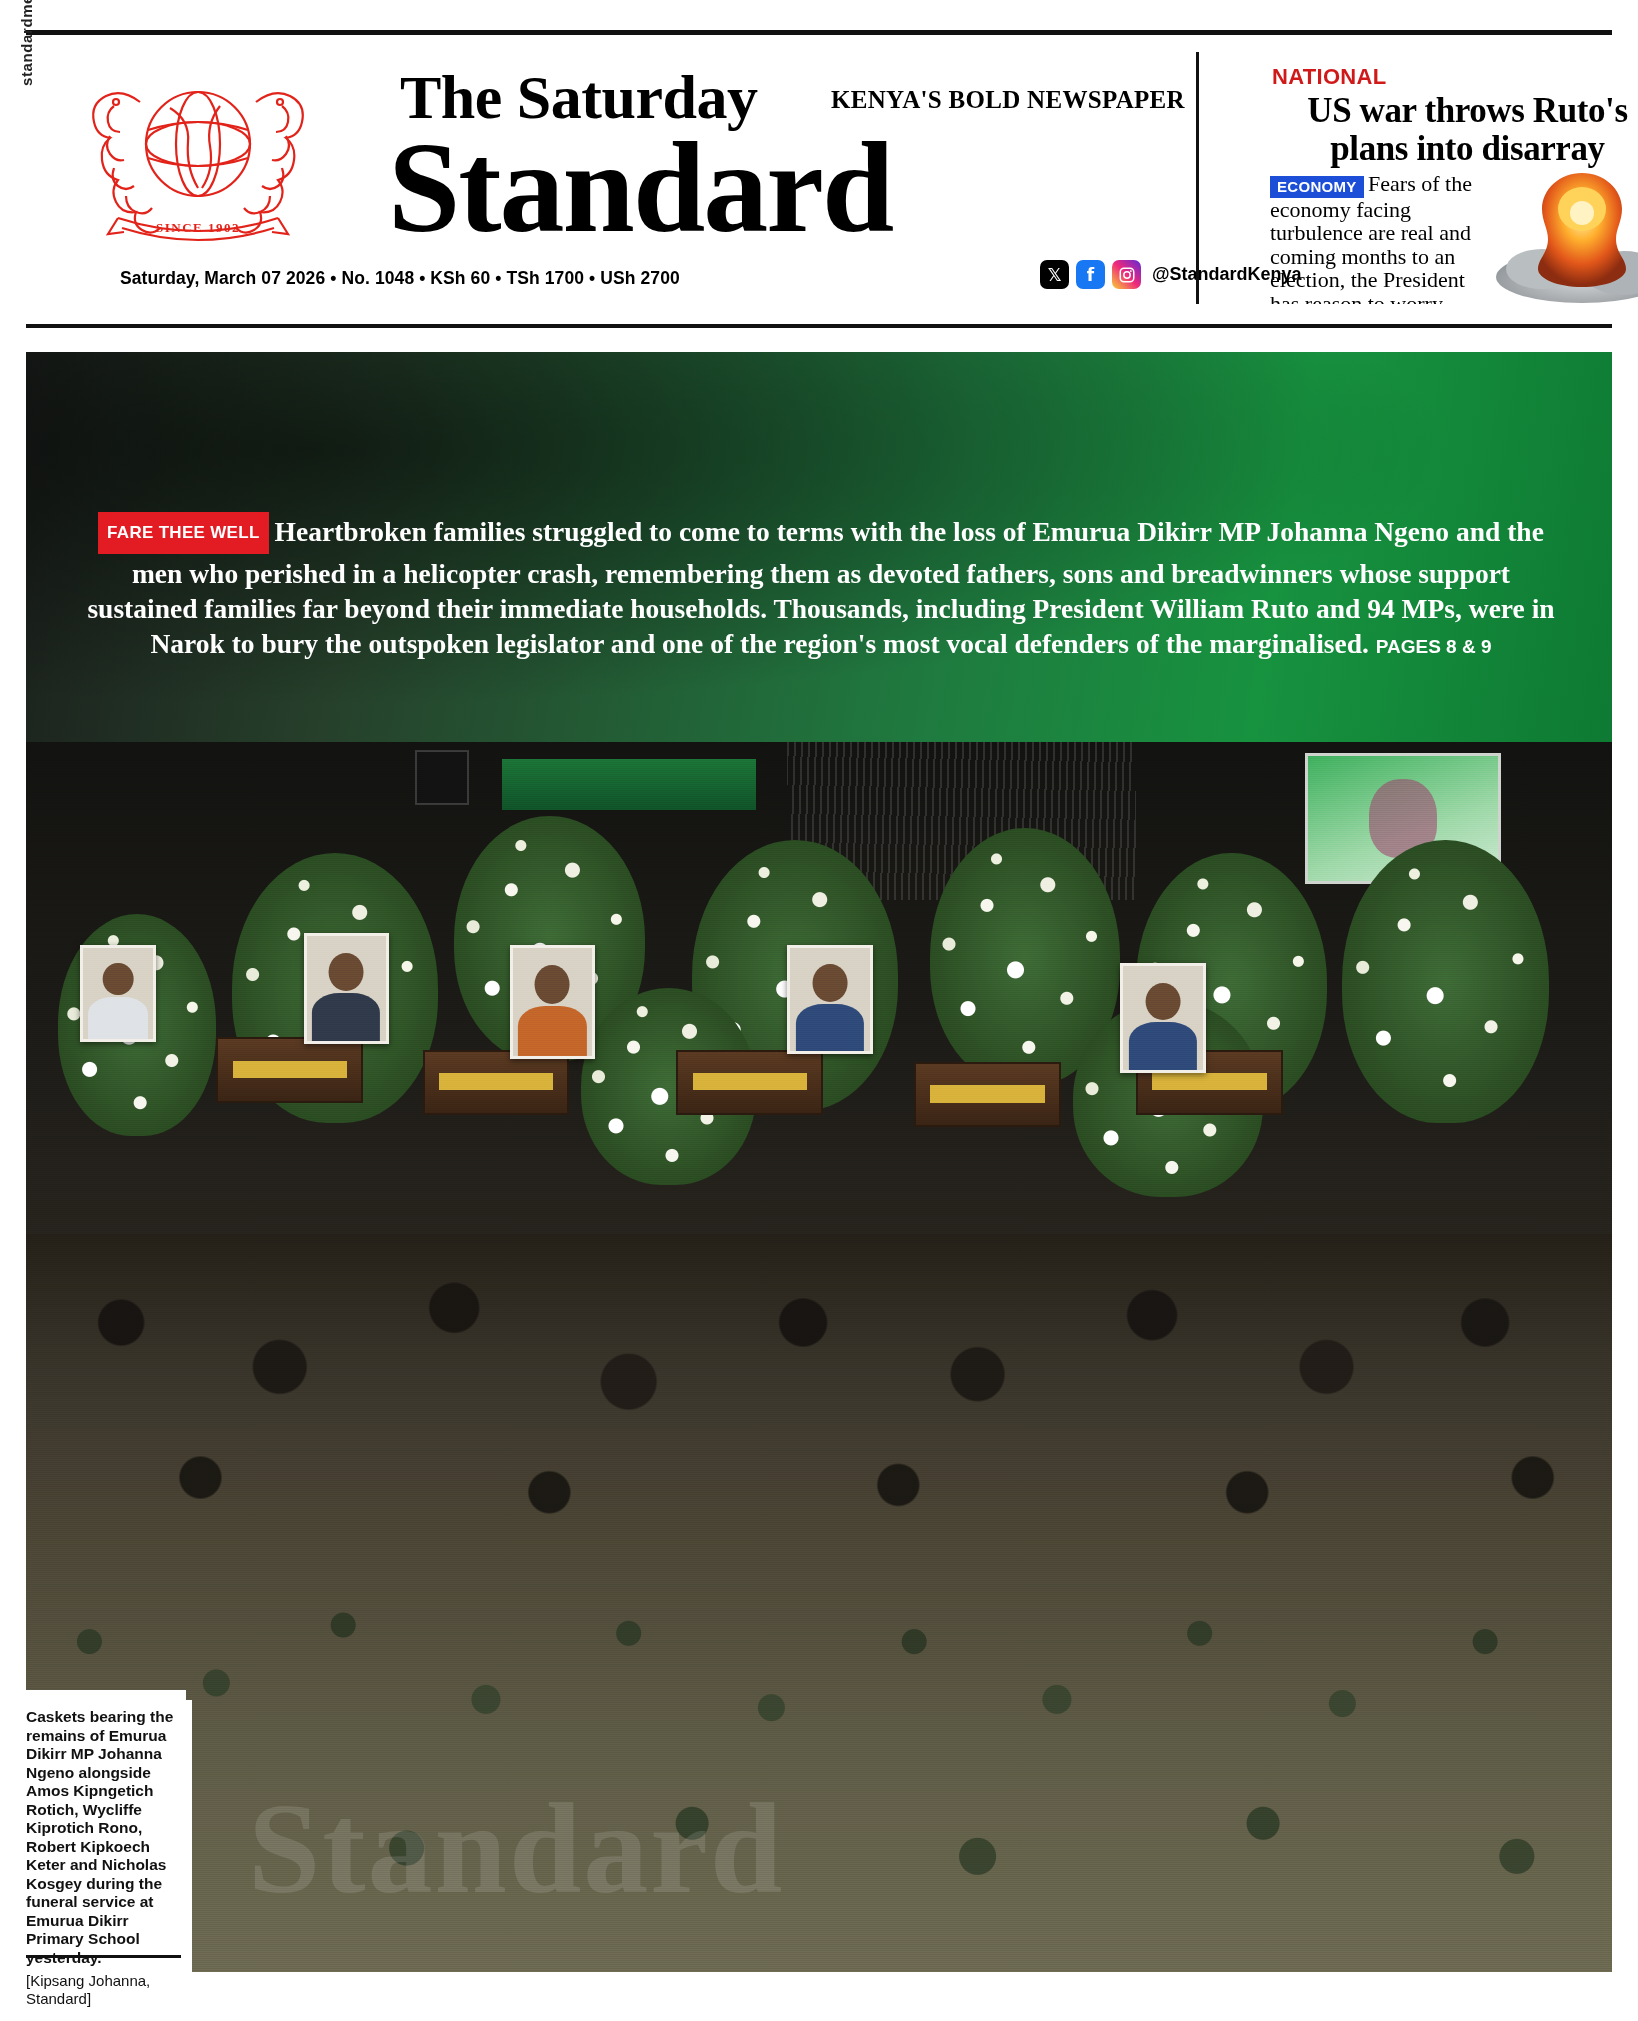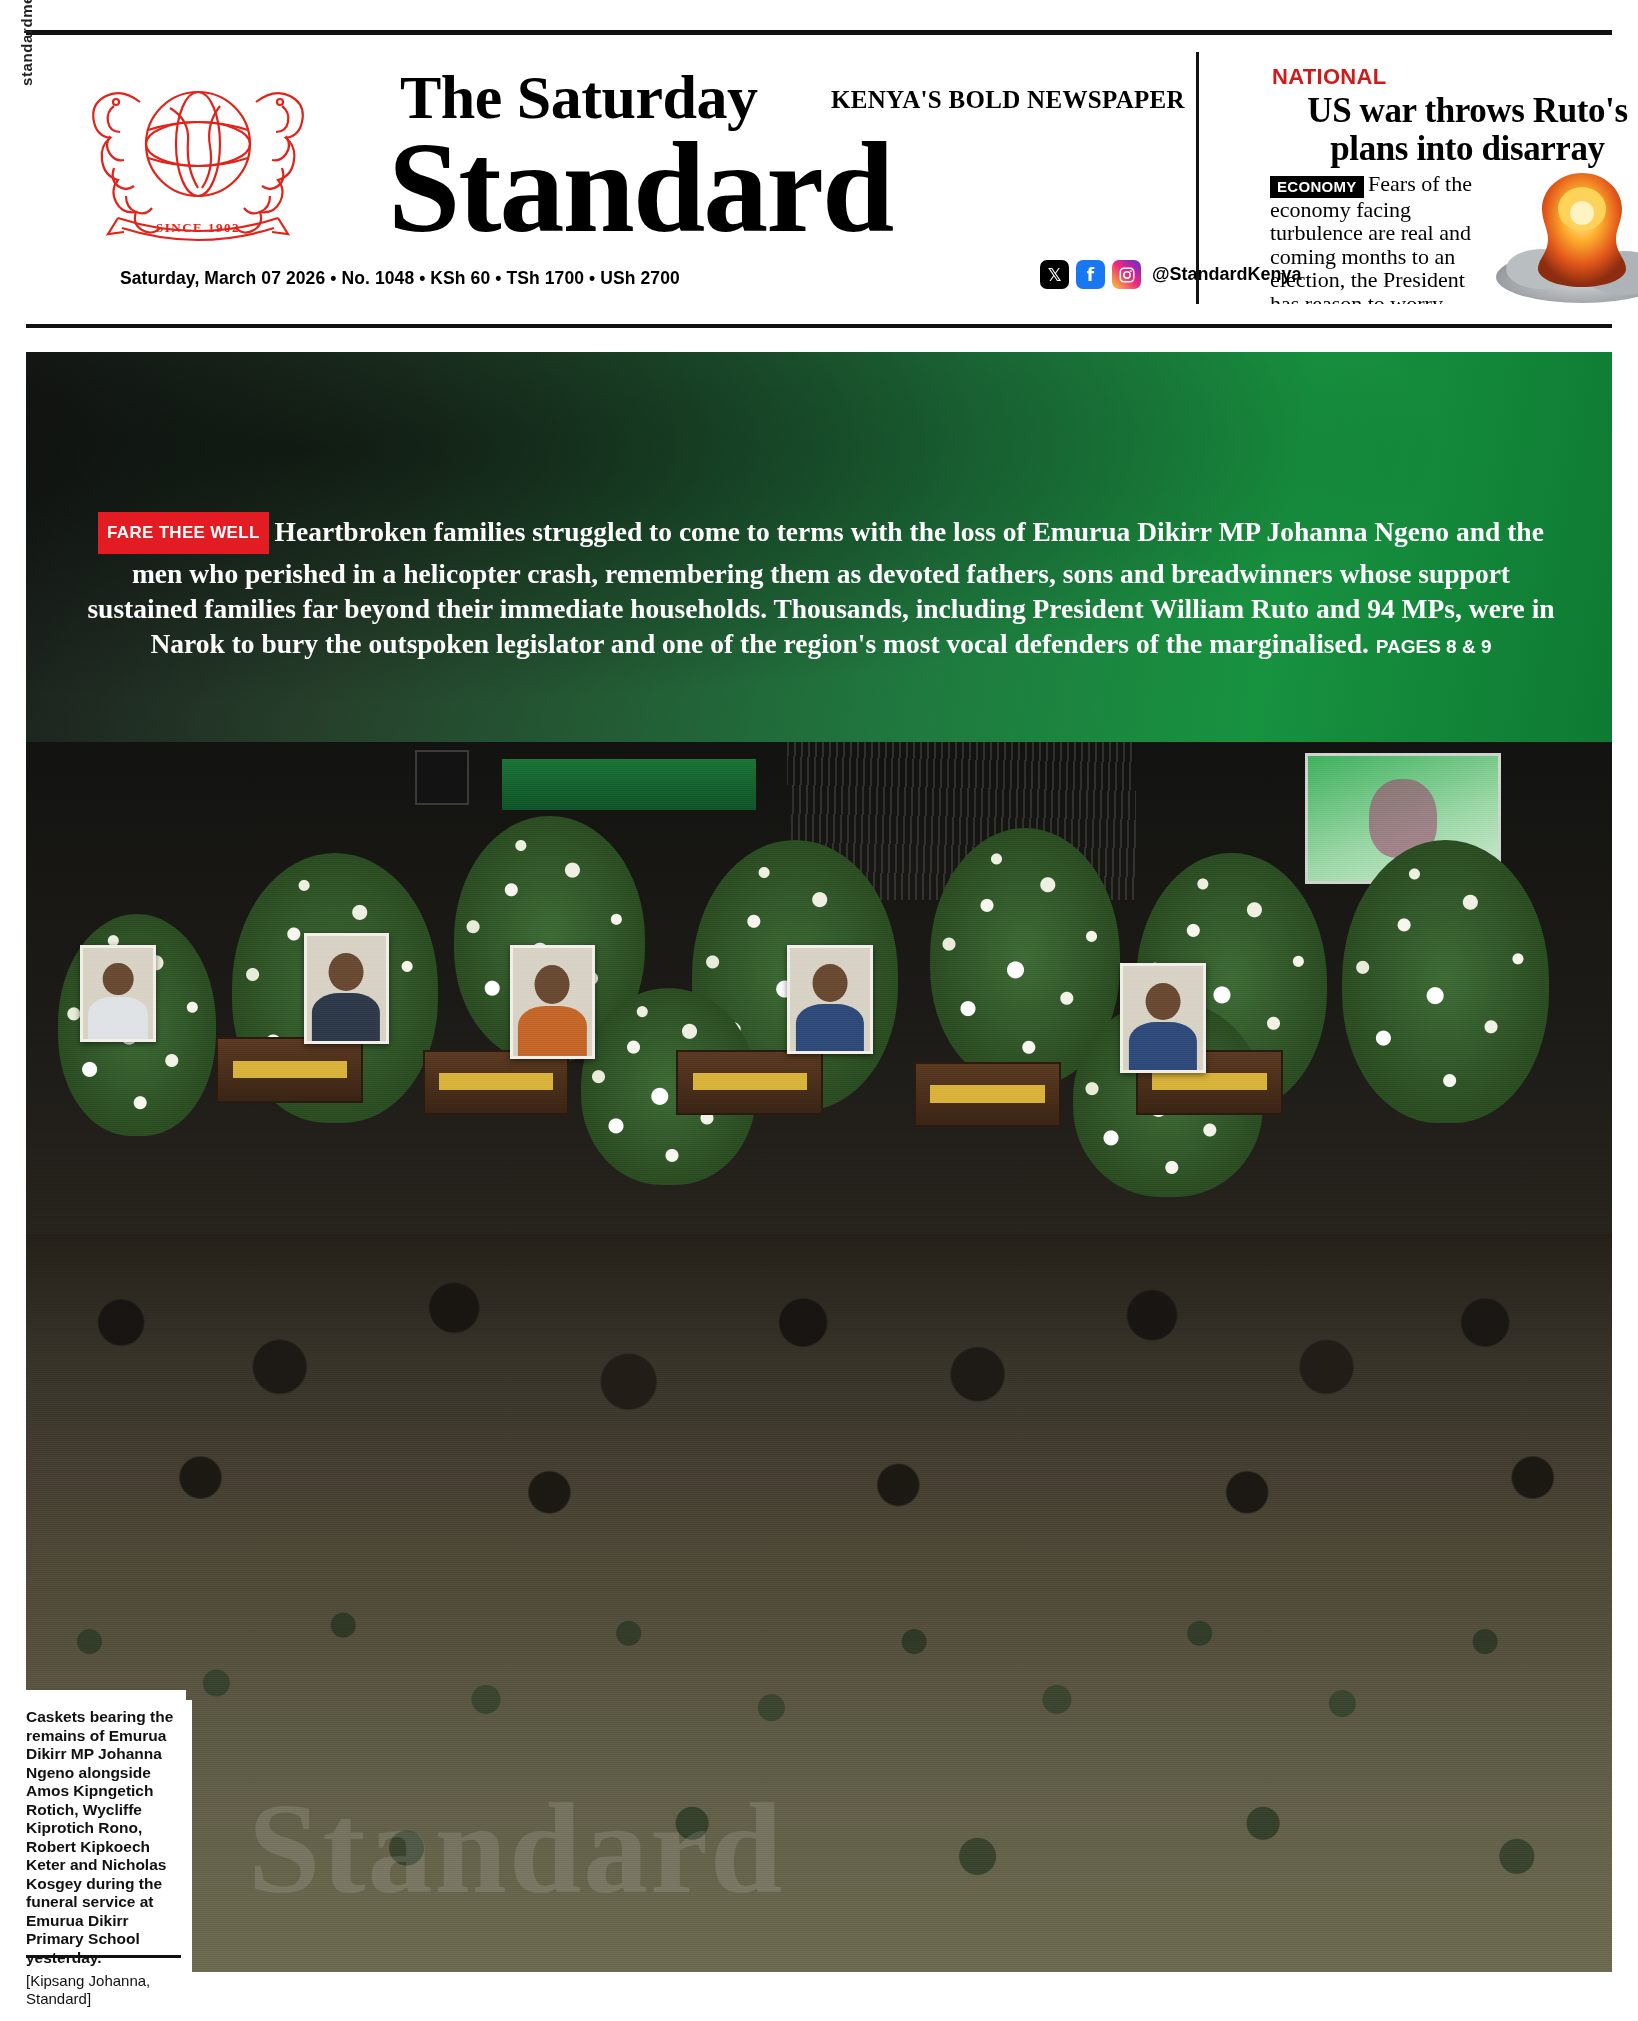--- a/index.html
+++ b/index.html
@@ -194,21 +194,21 @@
     text-align: center;
   }
   .teaser-body-wrap {
     position: absolute;
     left: 2px;
     top: 120px;
     width: 215px;
   }
   .badge-economy {
     display: inline-block;
-    background: #000000;
+    background: #1d4ed8;
     color: #fff;
     font-size: 15px;
     font-weight: 700;
     padding: 2px 7px 3px 7px;
     letter-spacing: 0.3px;
     vertical-align: middle;
   }
   .teaser-body {
     font-family: "Liberation Serif", serif;
     font-size: 22px;

